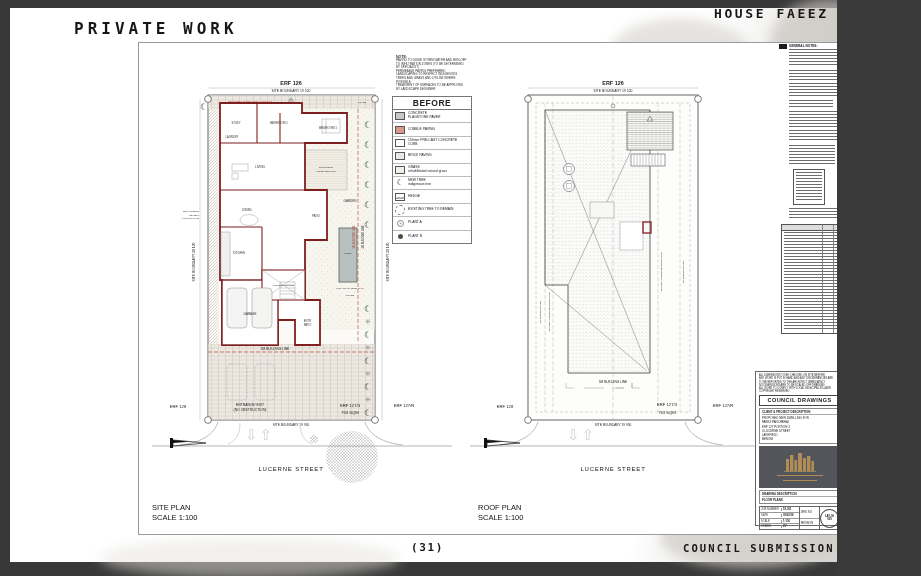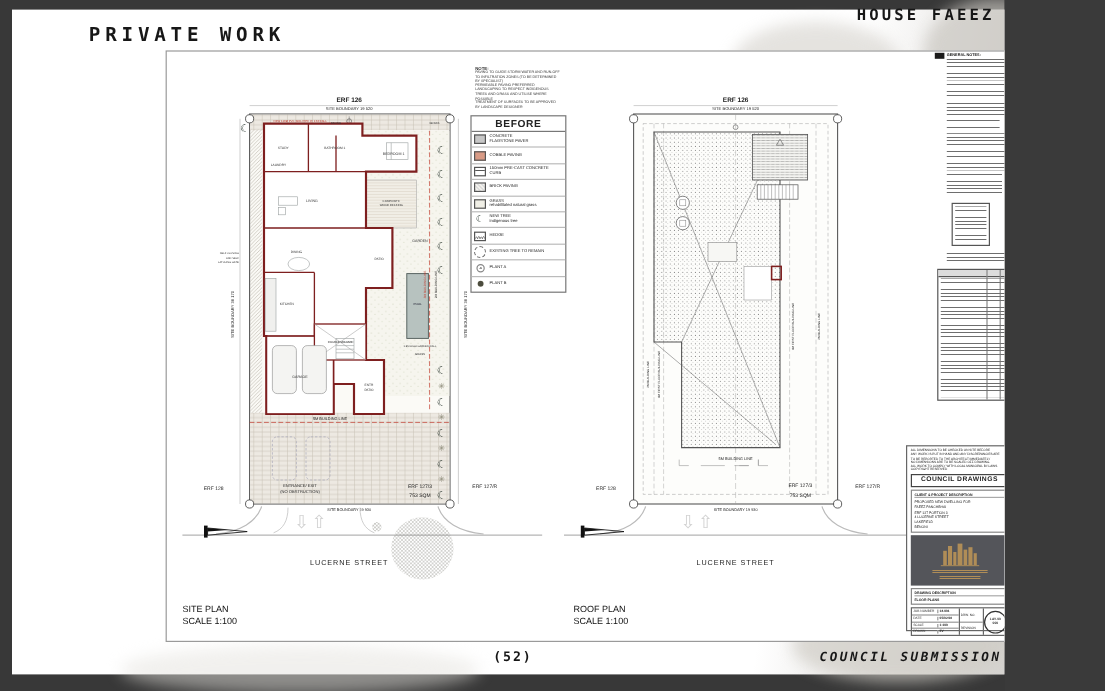--- a/index.html
+++ b/index.html
@@ -8,21 +8,21 @@
   .paper{position:absolute;left:10px;top:8px;width:868px;height:554px;background:#fff;}
   .tex{position:absolute;border-radius:50%;filter:blur(6px);}
   .wash{position:absolute;left:540px;top:0;width:338px;height:554px;
         background:linear-gradient(100deg,rgba(0,0,0,0) 40%,rgba(196,192,186,.38) 62%,rgba(176,172,165,.5) 82%,rgba(158,154,148,.48) 100%);}
   .crack{position:absolute;left:852px;top:0px;width:2px;height:230px;background:#8d897f;transform:rotate(5deg);opacity:.55;filter:blur(.5px);}
   .sheet{position:absolute;left:138px;top:42px;width:707px;height:491px;background:#fff;border:1px solid #9a9a9a;}
   .mono{font-family:"DejaVu Sans Mono",monospace;font-weight:bold;color:#171717;}
   .t-pw{position:absolute;left:74px;top:19px;font-size:16px;letter-spacing:4px;}
   .t-hf{position:absolute;left:714px;top:6px;font-size:13px;letter-spacing:2.6px;}
   .t-63{position:absolute;left:411px;top:541px;font-size:11px;letter-spacing:1.6px;}
-  .t-cs{position:absolute;left:683px;top:542px;font-size:10.5px;letter-spacing:2.1px;font-style:italic;}
+  .t-cs{position:absolute;left:683px;top:542px;font-size:10.5px;letter-spacing:2.1px;}
   
   .noteblk{position:absolute;left:396px;top:55px;width:110px;color:#333;}
   .noteblk .nt{font-size:3.6px;font-weight:bold;}
   .noteblk .nl{font-size:3px;line-height:3.6px;}
   
   .legend{position:absolute;left:392px;top:96px;width:78px;background:#fff;border:1px solid #777;}
   .legend .hd{font-size:8.5px;font-weight:bold;letter-spacing:.5px;text-align:center;
               border-bottom:1px solid #777;padding:1px 0;color:#222;}
   .lrow{display:flex;align-items:center;border-bottom:1px solid #bbb;height:12.4px;padding:0 2px;}
   .lrow:last-child{border-bottom:none;}
@@ -82,21 +82,21 @@
     <div class="tex" style="left:760px;top:-10px;width:120px;height:90px;background:#c9c6c0;opacity:.7;"></div>
     <div class="tex" style="left:840px;top:120px;width:60px;height:200px;background:#ccc9c2;opacity:.8;"></div>
     <div class="tex" style="left:650px;top:500px;width:180px;height:60px;background:#cfccc5;opacity:.7;"></div>
     <div class="tex" style="left:830px;top:420px;width:80px;height:120px;background:#c6c3bc;opacity:.8;"></div>
     <div class="tex" style="left:90px;top:530px;width:300px;height:40px;background:#e4e2dd;opacity:.5;"></div>
     <div class="crack"></div>
   </div>
 
   <div class="mono t-pw">PRIVATE WORK</div>
   <div class="mono t-hf">HOUSE FAEEZ</div>
-  <div class="mono t-63">(52)</div>
+  <div class="mono t-63">(31)</div>
   <div class="mono t-cs">COUNCIL SUBMISSION</div>
 
   <div class="sheet"></div>
 
   <div class="noteblk">
     <div class="nt">NOTE:</div>
     <div class="nl">PAVING TO GUIDE STORM WATER AND RUN-OFF</div>
     <div class="nl">TO INFILTRATION ZONES (TO BE DETERMINED</div>
     <div class="nl">BY SPECIALIST)</div>
     <div class="nl">PERMEABLE PAVING PREFERRED</div>

